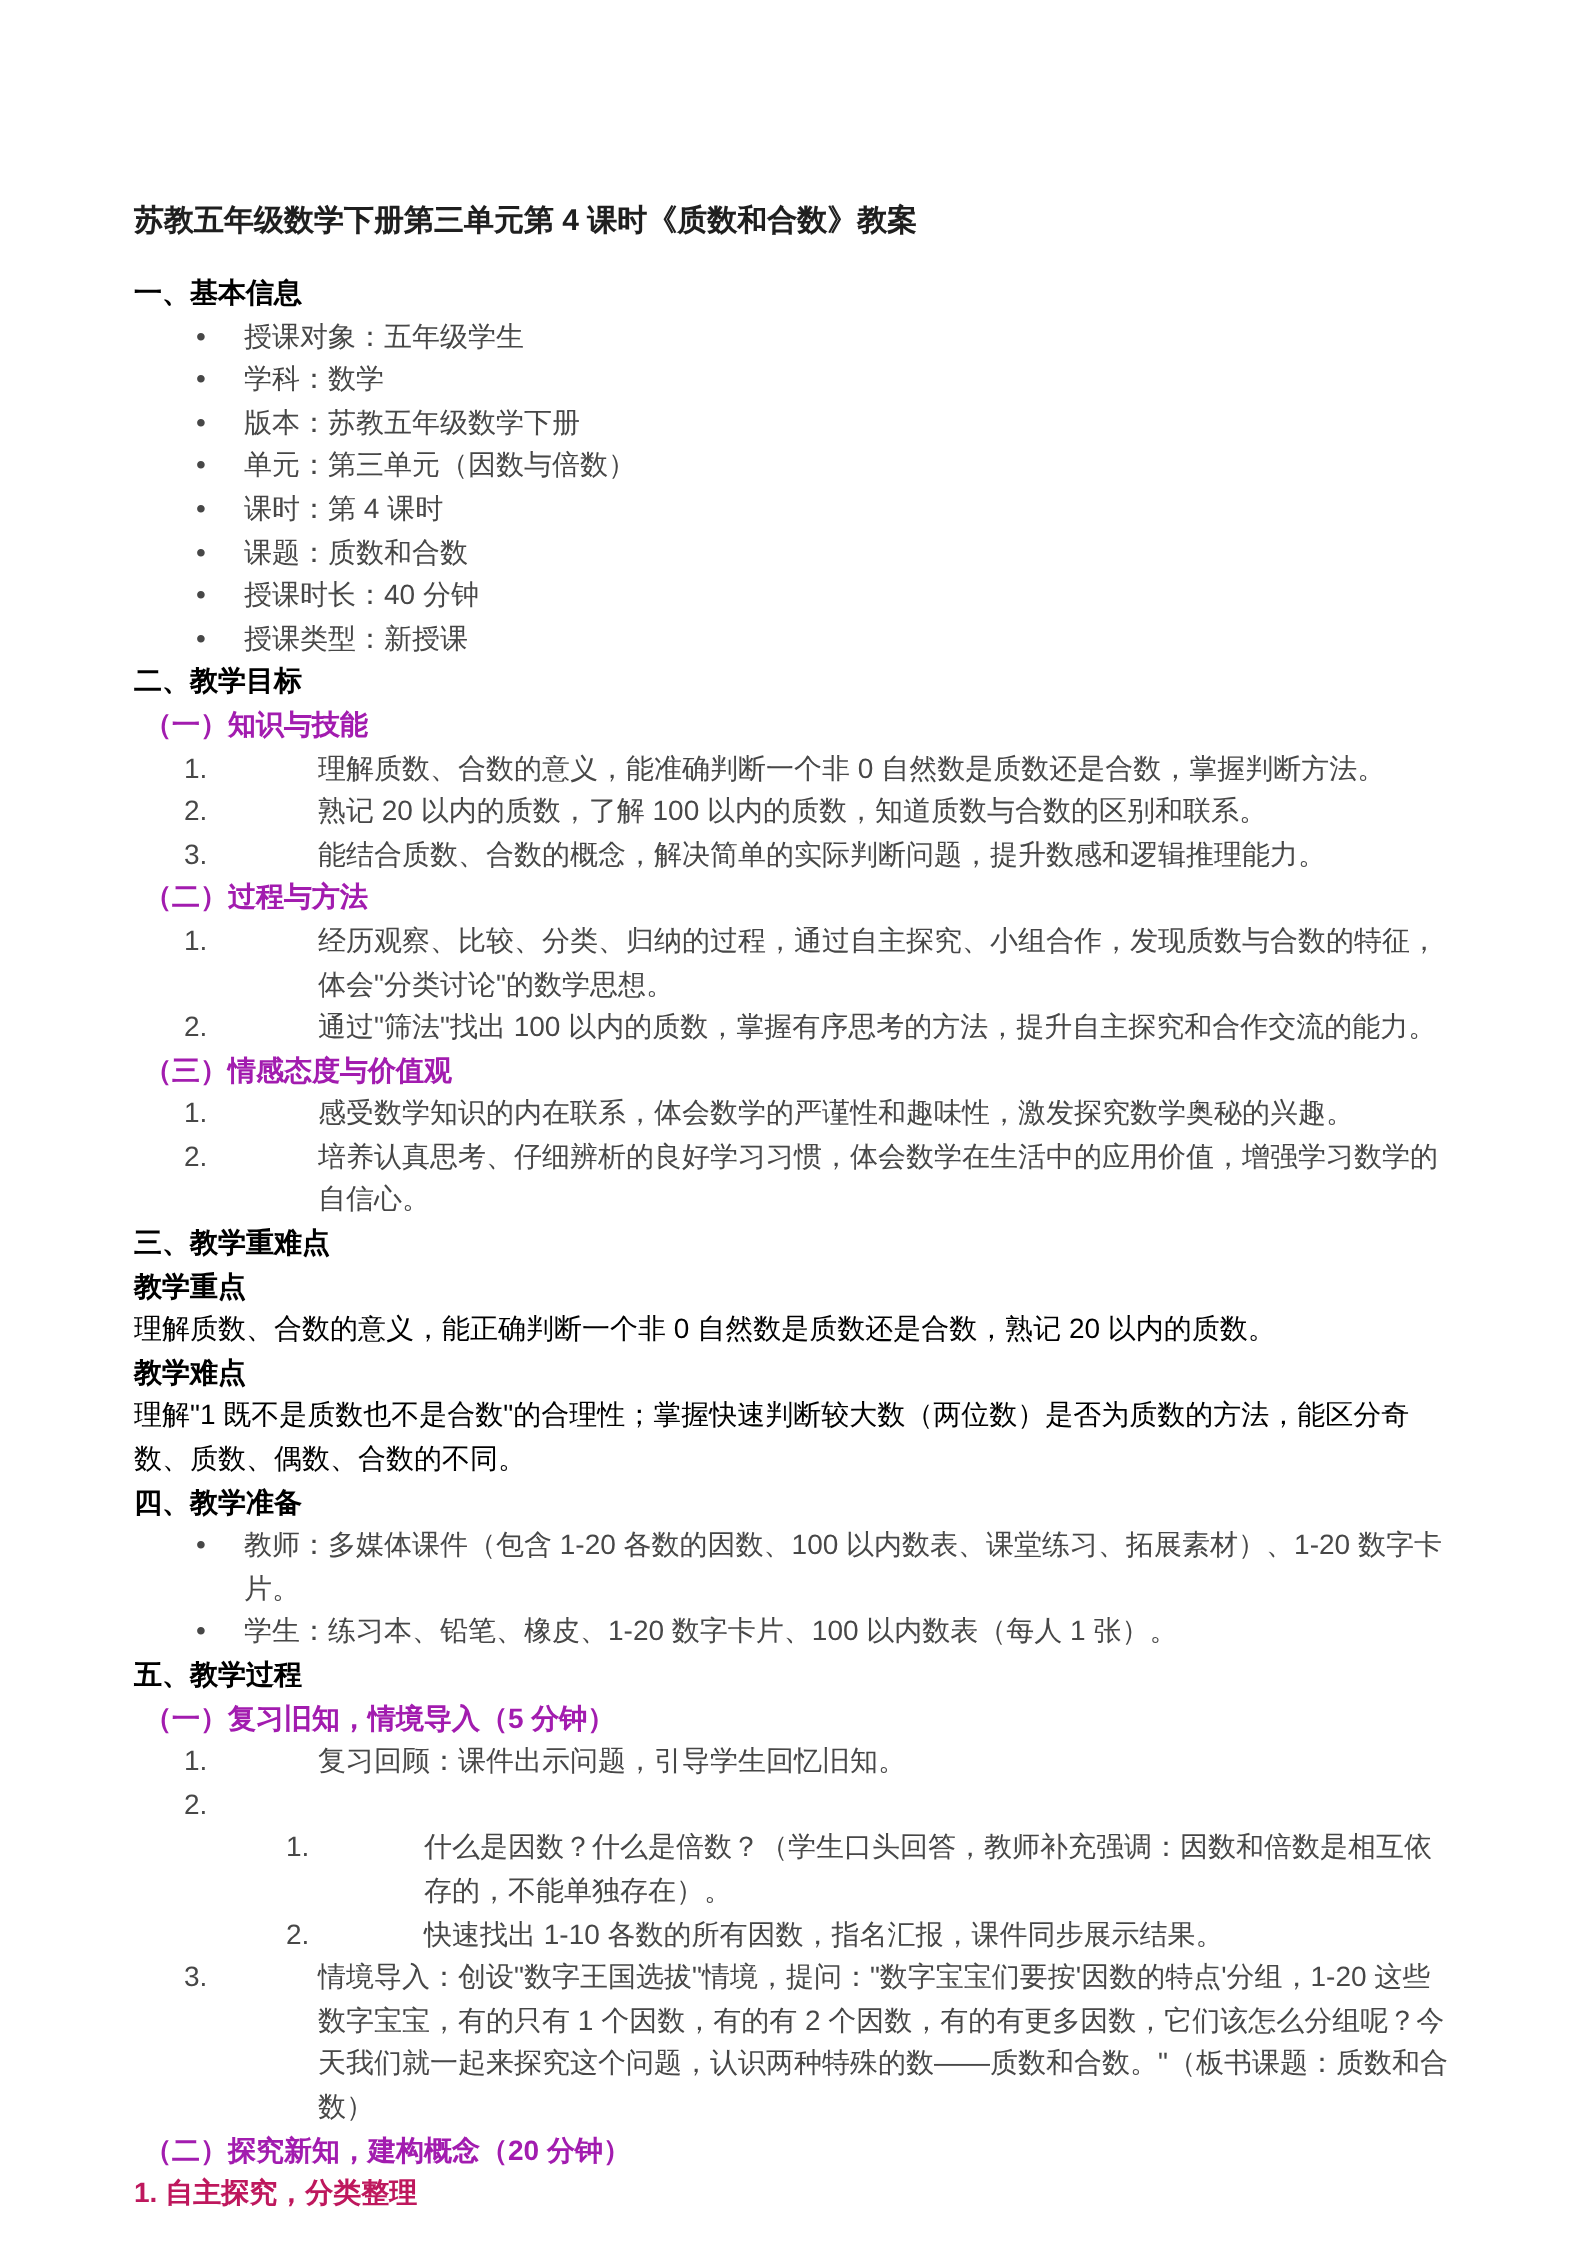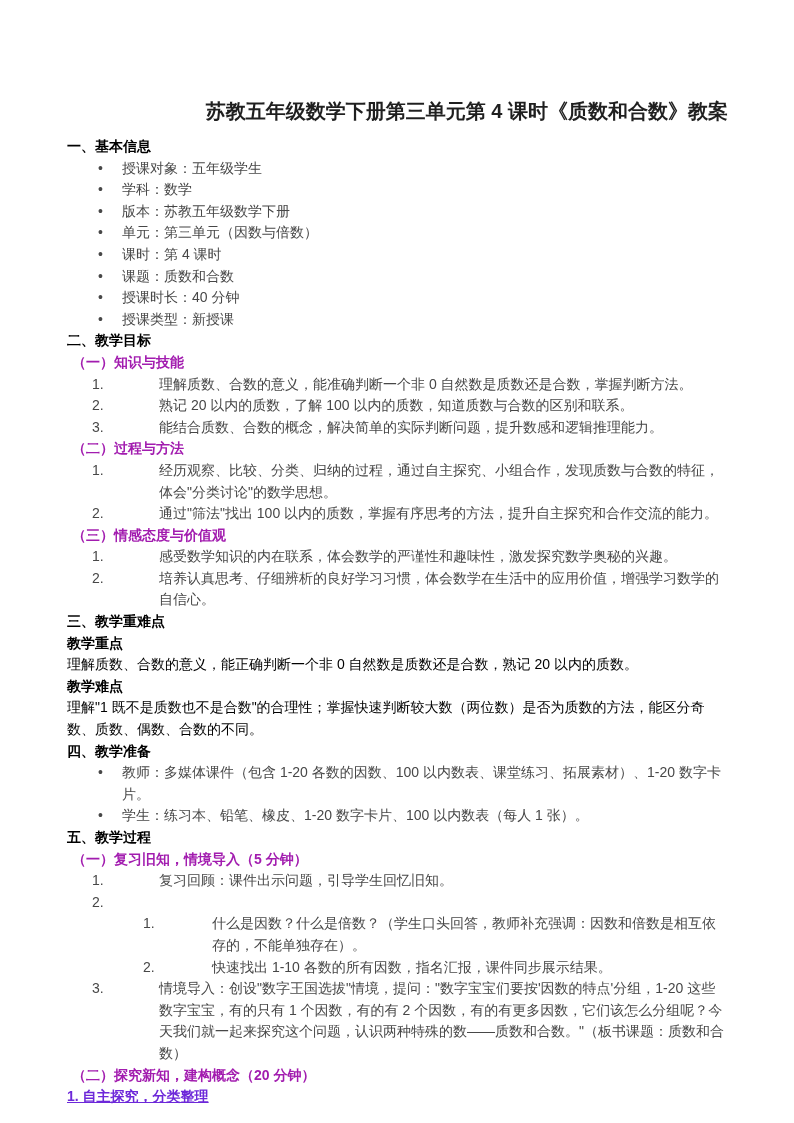--- a/index.html
+++ b/index.html
@@ -11,24 +11,24 @@
     background: #ffffff;
     padding: 96px 66px 0 67px;
     font-family: "Liberation Sans", "DejaVu Sans", sans-serif;
     font-size: 14px;
     line-height: 21.6px;
     color: #474747;
     overflow: hidden;
   }
   .doc-title {
     margin: 0 0 10px 0;
-    font-size: 20px;
+    font-size: 15px;
     line-height: 30px;
     font-weight: bold;
-    text-align: right;
+    text-align: left;
     color: #1f1f1f;
   }
   .h1 {
     font-weight: bold;
     color: #000000;
   }
   .h2 {
     font-weight: bold;
     color: #a21caf;
     padding-left: 5px;
@@ -50,22 +50,21 @@
     flex: 0 0 23px;
     margin-left: 25px;
   }
   .oli .txt { flex: 1 1 auto; margin-left: 44px; }
   .oli.nested .num {
     flex: 0 0 25px;
     margin-left: 76px;
   }
   .step-h {
     font-weight: bold;
-    color: #6d28d9;
-    text-decoration: underline;
+    color: #be185d;
   }
 </style>
 </head>
 <body>
 
 <div class="page">
 
   <h1 class="doc-title">苏教五年级数学下册第三单元第 4 课时《质数和合数》教案</h1>
 
   <div class="h1">一、基本信息</div>

